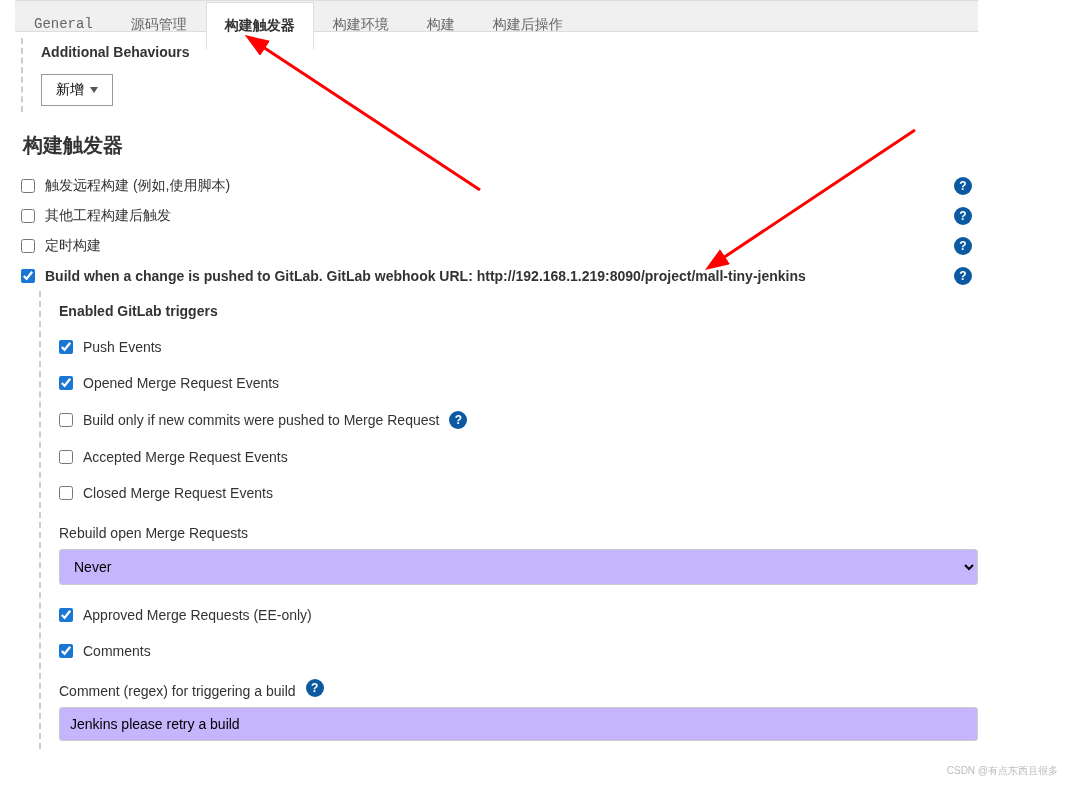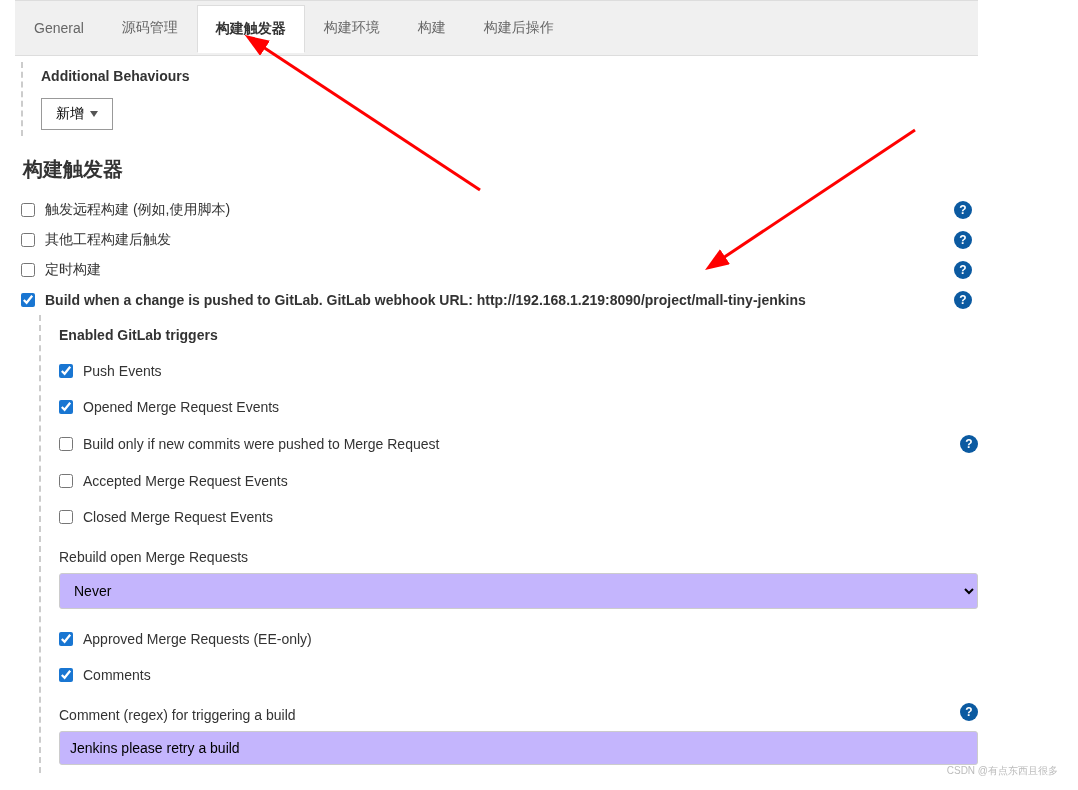--- a/index.html
+++ b/index.html
@@ -1,38 +1,38 @@
 <!DOCTYPE html>
 <html><head>
 <meta charset="utf-8">
 <style>
 * { box-sizing: border-box; margin: 0; padding: 0; }
 body { font-family: -apple-system, BlinkMacSystemFont, "Segoe UI", "Microsoft YaHei", sans-serif; font-size: 14px; color: #333; background: #fff; width: 1078px; }
 .container { width: 963px; margin-left: 15px; position: relative; }
-.tabs { display: flex; background: #f0f0f0; border-bottom: 1px solid #ddd; border-top: 1px solid #ddd; height: 56px; align-items: center; }
+.tabs { display: flex; background: #f0f0f0; border-bottom: 1px solid #ddd; border-top: 1px solid #ddd; height: 32px; align-items: flex-start; font-family: Liberation Mono, monospace; }
 .tab { padding: 14px 18px; color: #666; cursor: pointer; border: 1px solid transparent; }
 .tab.active { background: #fff; border: 1px solid #ddd; border-bottom: 1px solid #fff; font-weight: bold; color: #333; position: relative; top: 1px; }
 .dashed-box { border-left: 2px dashed #ccc; padding: 6px 0 6px 18px; margin-left: 6px; margin-top: 6px; }
 .section-title { font-size: 20px; font-weight: bold; margin: 20px 0 12px 8px; }
 .row { display: flex; align-items: center; padding: 6px 6px; }
 .row .check { width: 14px; height: 14px; margin-right: 10px; }
 .row label { flex: 1; }
 .help { width: 18px; height: 18px; border-radius: 50%; background: #0b5aa1; color: #fff; font-weight: bold; font-size: 12px; display: flex; align-items: center; justify-content: center; cursor: pointer; }
 .sub-section { margin-left: 24px; border-left: 2px dashed #ccc; padding-left: 18px; padding-top: 4px; padding-bottom: 8px; }
 .sub-title { font-weight: 600; margin: 8px 0 10px 0; }
 .sub-row { padding: 10px 0; display: flex; align-items: center; }
 .sub-row .check { width: 14px; height: 14px; margin-right: 10px; }
 .field-label { font-weight: 500; margin: 14px 0 8px 0; }
 select, input.text { width: 100%; padding: 8px 10px; border: 1px solid #ccc; border-radius: 3px; font-size: 14px; background: #c4b5fd; }
 .addbtn { display: inline-flex; align-items: center; gap: 6px; border: 1px solid #999; background: #fff; padding: 6px 14px; cursor: pointer; font-size: 14px; margin-top: 8px; }
 .addbtn .caret { width: 0; height: 0; border-left: 4px solid transparent; border-right: 4px solid transparent; border-top: 6px solid #555; }
 .bhv-title { font-weight: 600; margin-bottom: 6px; }
 .watermark { position: absolute; right: 10px; bottom: 6px; color: rgba(120,120,120,0.5); font-size: 10px; }
 svg.arrow { position: absolute; pointer-events: none; }
-.field-row { display: flex; align-items: center; justify-content: space-between; gap: 26px; }
+.field-row { display: flex; align-items: center; gap: 10px; }
 .check:checked { accent-color: #1976d2; }
 </style>
 </head>
 <body>
 
 <div class="container">
 
   <div class="tabs">
     <div class="tab">General</div>
     <div class="tab">源码管理</div>

